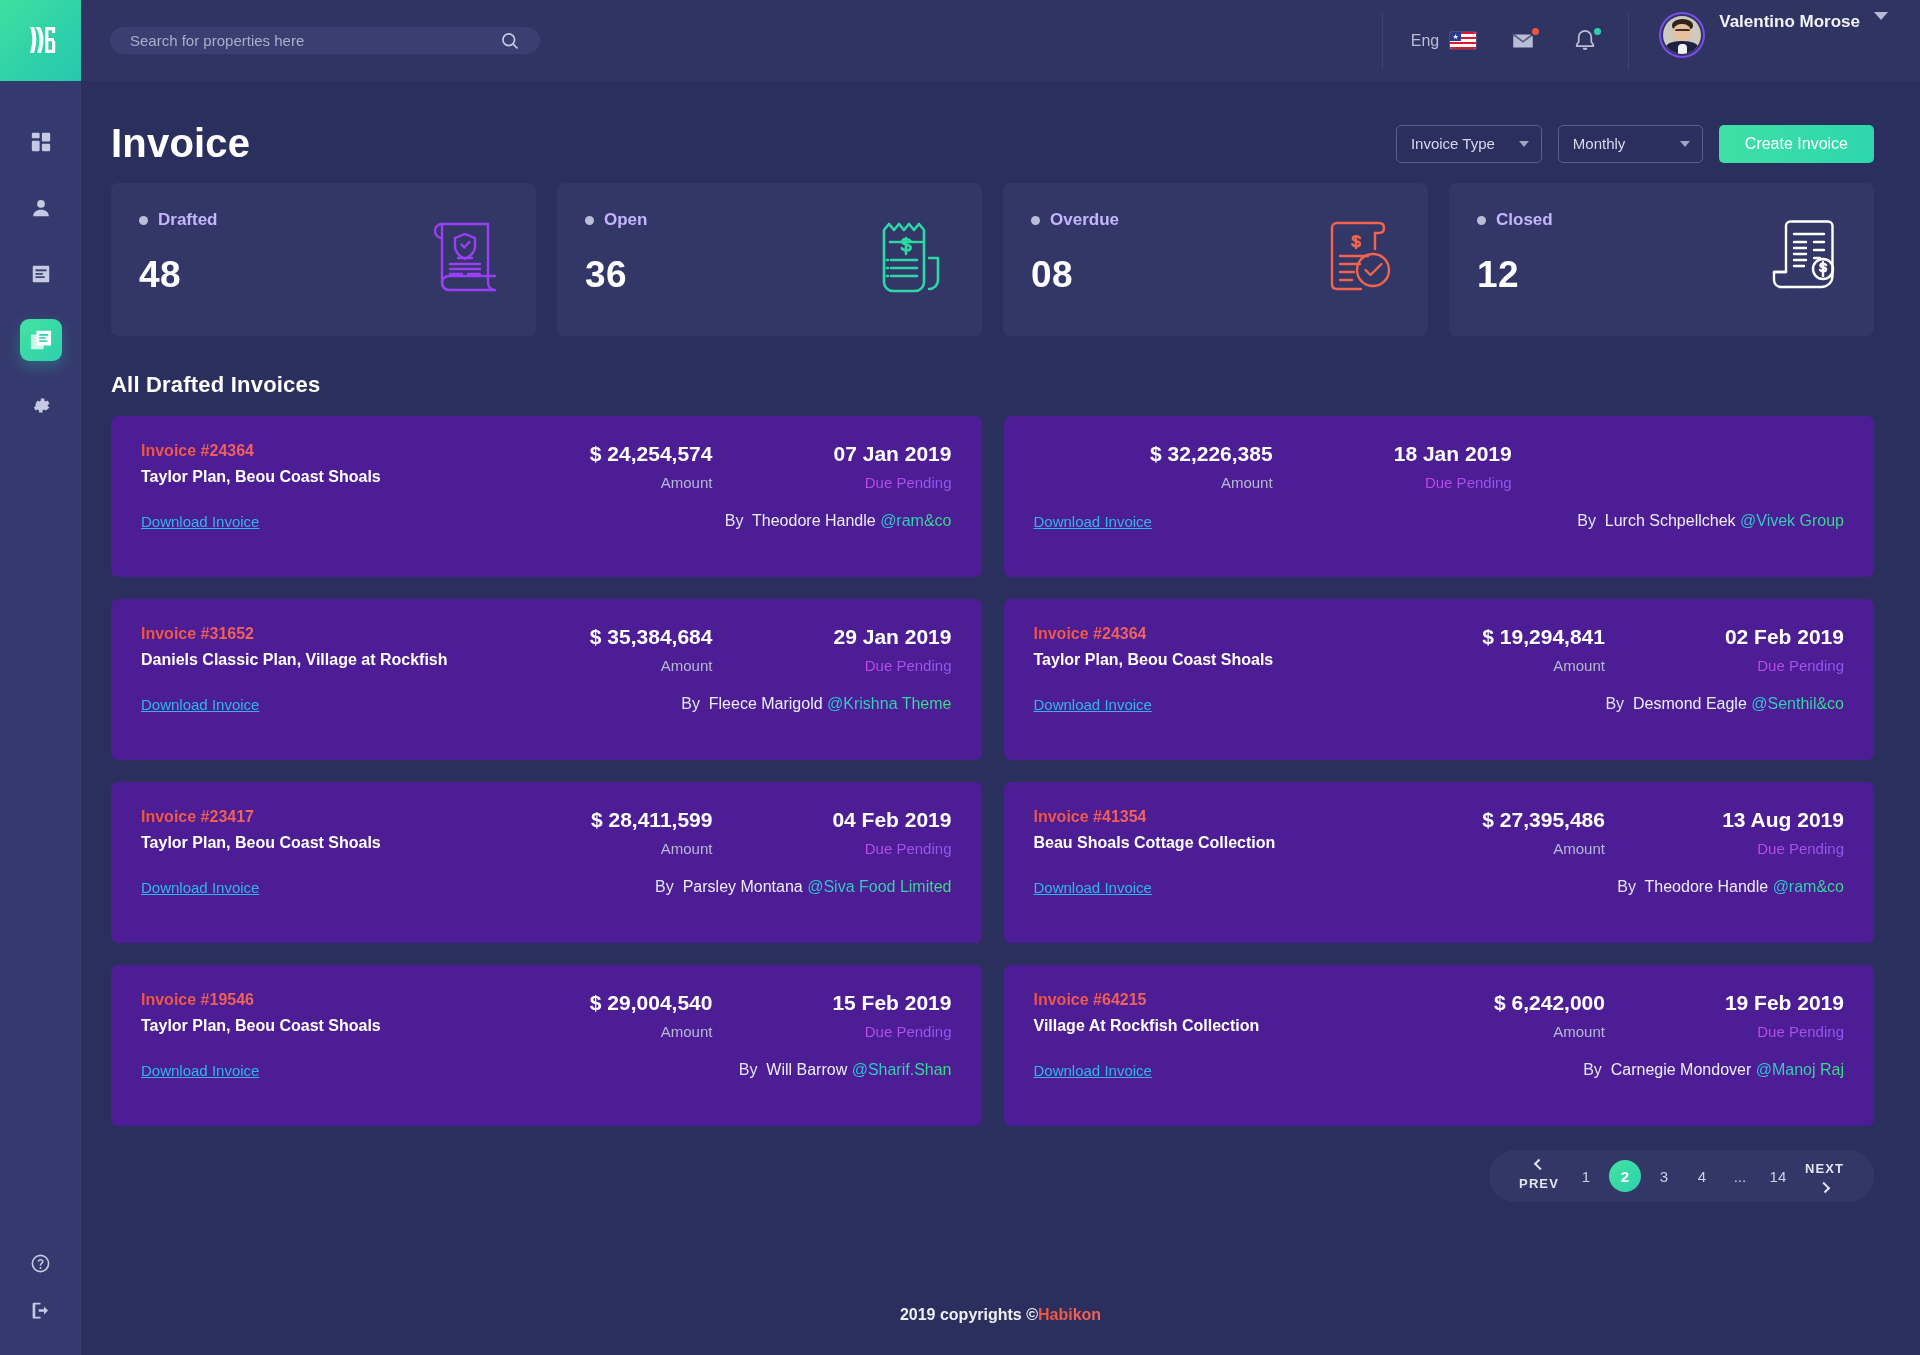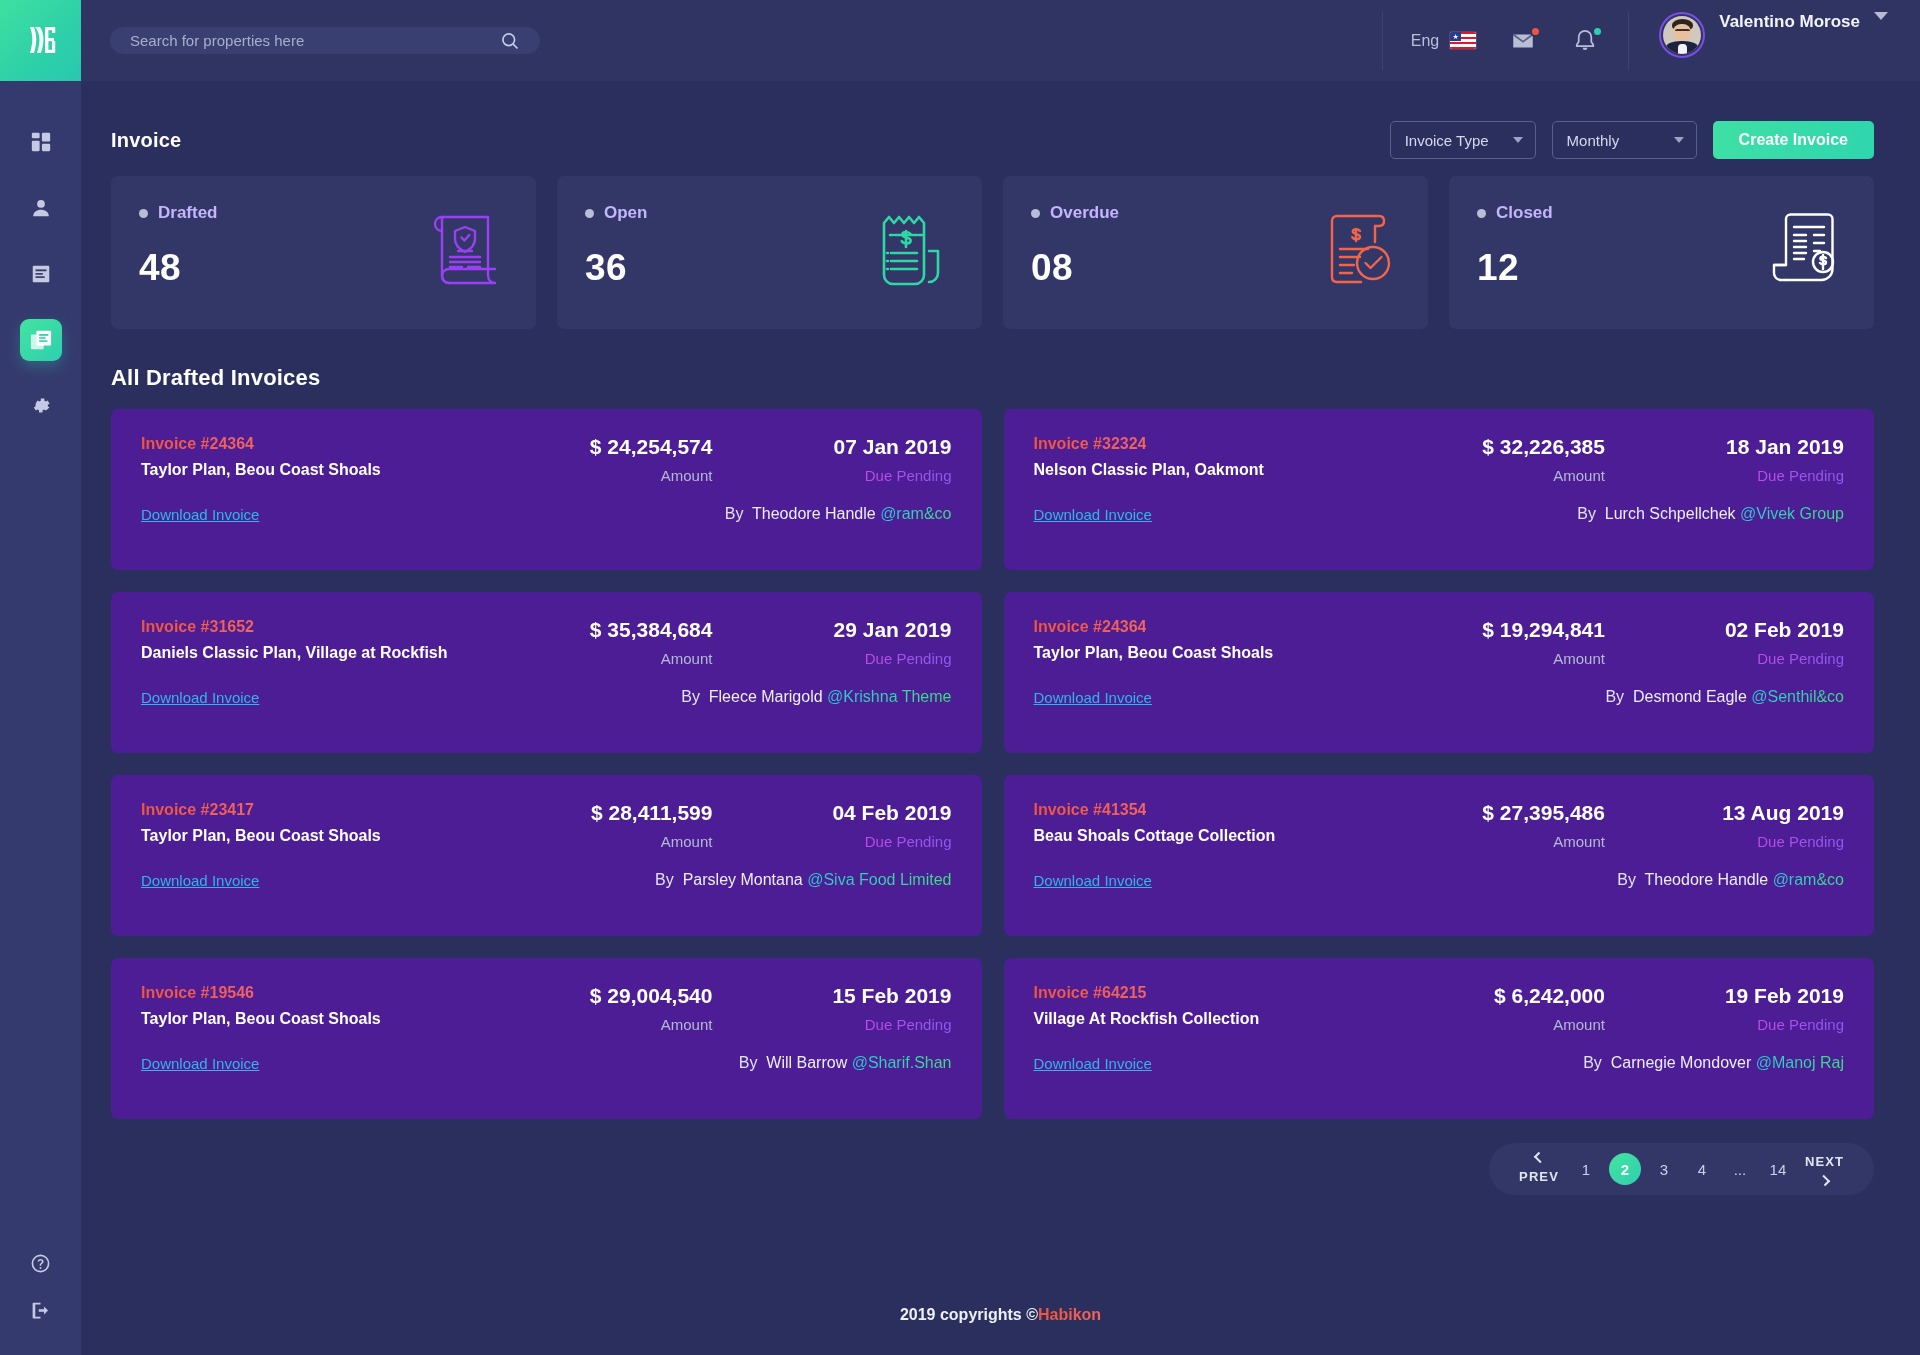--- a/index.html
+++ b/index.html
@@ -63,29 +63,29 @@
                  border-radius:40% 40% 0 0}
   .avatar .glass{position:absolute;left:30%;top:36%;width:40%;height:9%;border-top:2px solid #3a3026;
                  border-radius:2px}
   .pname{font-size:17px;font-weight:bold;color:#f2f3fa;white-space:nowrap}
   .caret{width:0;height:0;border-left:7px solid transparent;border-right:7px solid transparent;
          border-top:8px solid #b6bad4}
 
   
   .main{position:absolute;left:81px;top:81px;width:1839px;height:1193px;overflow:hidden}
   .page-head{display:flex;align-items:center;padding:40px 46px 0 30px}
-  .page-title{font-size:20px;font-weight:bold;letter-spacing:.2px}
+  .page-title{font-size:40px;font-weight:bold;letter-spacing:.2px}
   .head-ctrls{margin-left:auto;display:flex;align-items:center;gap:16px}
   .sel{height:38px;min-width:145px;border:1px solid #5a5f92;border-radius:5px;display:flex;
        align-items:center;padding:0 12px 0 14px;font-size:15px;color:#d6d9ec;cursor:pointer;gap:24px}
   .sel .lbl{white-space:nowrap}
   .sel .cr{margin-left:auto;width:0;height:0;border-left:5px solid transparent;
            border-right:5px solid transparent;border-top:6px solid #9ea3c4}
   .btn-primary{height:38px;padding:0 26px;border-radius:5px;border:0;cursor:pointer;color:#fff;
-      font-size:16px;font-weight:bold;font-family:"Liberation Sans",sans-serif;
+      font-size:16px;font-weight:normal;font-family:"Liberation Sans",sans-serif;
       background:linear-gradient(100deg,#3fe0a4 0%,#2ed6ae 100%);
       display:flex;align-items:center;justify-content:center}
 
   
   .stats{display:flex;gap:21px;padding:17px 46px 0 30px}
   .stat{flex:1;height:153px;background:#323768;border-radius:7px;padding:27px 28px 0 28px;
         display:flex;justify-content:space-between}
   .stat .txt{display:flex;flex-direction:column}
   .stat .lbl{display:flex;align-items:center;gap:10px;font-size:17px;font-weight:bold;color:#c4b5fd}
   .bullet{width:9px;height:9px;border-radius:50%;background:#b9bed6;display:block}
@@ -392,24 +392,20 @@
         <div class="row2">
           <a class="dl">Download Invoice</a>
           <div class="by"><span>By</span>&nbsp;
             <span class="who">Theodore Handle</span>
             <span class="org">@ram&amp;co</span></div>
         </div>
       </div>
 
       <div class="inv">
         <div class="row1">
-          <div class="col-left">
-            <span class="inv-no">Invoice #32324</span>
-            <div class="inv-plan">Nelson Classic Plan, Oakmont</div>
-          </div>
           <div class="col-mid">
             <div class="amount">$ 32,226,385</div>
             <div class="amount-lbl">Amount</div>
           </div>
           <div class="col-right">
             <div class="date">18 Jan 2019</div>
             <span class="due">Due Pending</span>
           </div>
         </div>
         <div class="row2">

